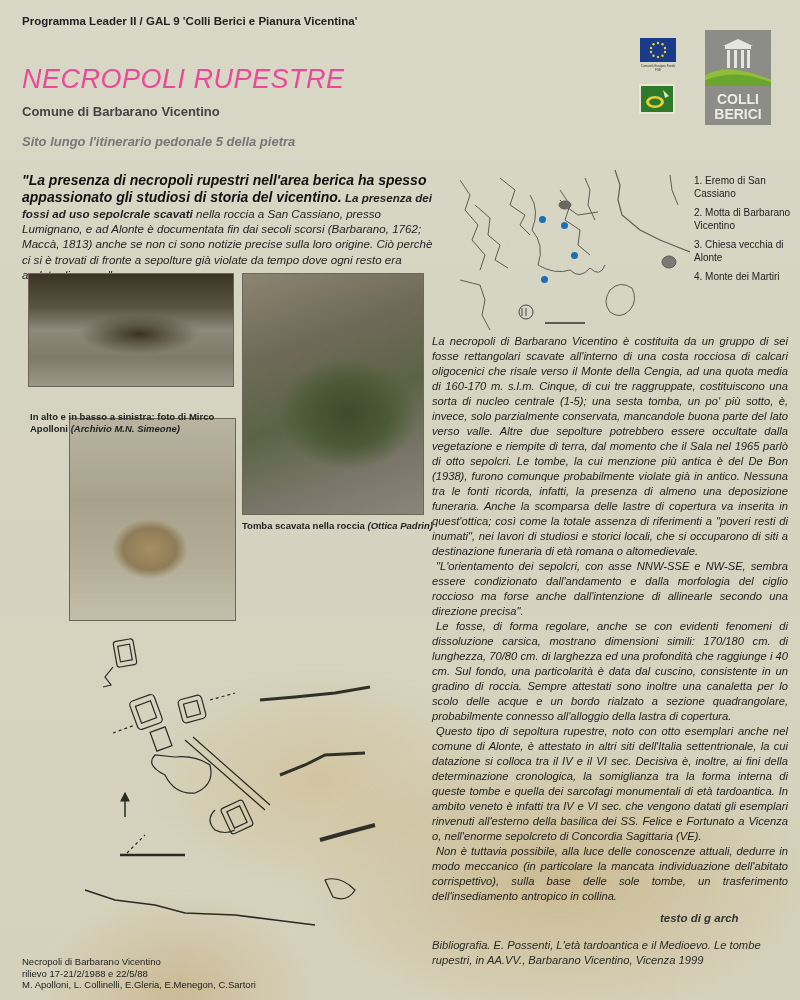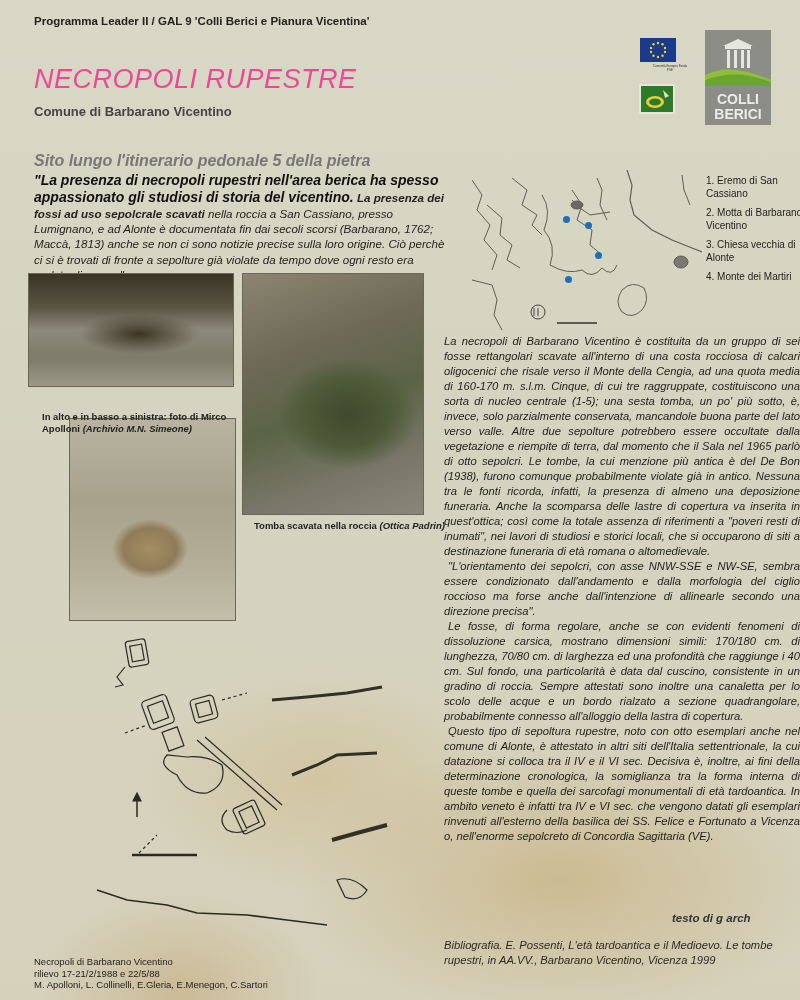--- a/index.html
+++ b/index.html
@@ -6,25 +6,25 @@
   body {
     width:800px; height:1000px; position:relative; overflow:hidden;
     background:
       radial-gradient(ellipse 380px 200px at 560px 880px, rgba(196,168,110,0.55), rgba(196,168,110,0) 70%),
       radial-gradient(ellipse 260px 160px at 320px 780px, rgba(205,180,125,0.45), rgba(205,180,125,0) 70%),
       radial-gradient(ellipse 200px 140px at 180px 990px, rgba(190,160,105,0.45), rgba(190,160,105,0) 70%),
       linear-gradient(180deg, #d9d8c6 0%, #d5d4c1 40%, #d6d1bb 100%);
     font-family:"Liberation Sans", sans-serif;
     color:#1c1c18;
   }
-  .abs { position:absolute;margin-left:12px; }
+  .abs { position:absolute; }
   .program { left:22px; top:14px; font-size:11.5px; line-height:14px; font-weight:bold; color:#222; }
   .title { left:22px; top:64px; font-size:27px; font-style:italic; color:#ec4899; letter-spacing:0.5px; }
   .comune { left:22px; top:104px; font-size:13px; color:#444;font-weight:bold; }
-  .sito { left:22px; top:152px; font-size:16px; font-weight:bold; font-style:italic; color:#777; }
+  .sito { left:22px; top:134px; font-size:13px; font-weight:bold; font-style:italic; color:#777; }
   .quote { left:22px; top:172px; width:412px; font-size:11.6px; line-height:15.2px; font-style:italic; color:#222; }
   .quote .lead { font-weight:bold; font-size:14px; line-height:17px; color:#111; }
   .quote .lead2 { font-weight:bold; }
   .photo { position:absolute; border:1px solid #6b6656; }
   .ph1 { left:28px; top:273px; width:204px; height:112px;
     background:
       radial-gradient(ellipse 60px 20px at 110px 60px, #3b3322 0%, rgba(59,51,34,0) 100%),
       linear-gradient(180deg,#3a3426 0%, #5a5442 30%, #8d8a7c 50%, #7f7b6a 75%, #9b9889 100%); }
   .ph2 { left:242px; top:273px; width:180px; height:240px;
     background:
@@ -150,20 +150,21 @@
   <div class="item">2. Motta di Barbarano Vicentino</div>
   <div class="item">3. Chiesa vecchia di Alonte</div>
   <div class="item">4. Monte dei Martiri</div>
 </div>
 
 <div class="abs body">
   <p>La necropoli di Barbarano Vicentino è costituita da un gruppo di sei fosse rettangolari scavate all'interno di una costa rocciosa di calcari oligocenici che risale verso il Monte della Cengia, ad una quota media di 160-170 m. s.l.m. Cinque, di cui tre raggruppate, costituiscono una sorta di nucleo centrale (1-5); una sesta tomba, un po' più sotto, è, invece, solo parzialmente conservata, mancandole buona parte del lato verso valle. Altre due sepolture potrebbero essere occultate dalla vegetazione e riempite di terra, dal momento che il Sala nel 1965 parlò di otto sepolcri. Le tombe, la cui menzione più antica è del De Bon (1938), furono comunque probabilmente violate già in antico. Nessuna tra le fonti ricorda, infatti, la presenza di almeno una deposizione funeraria. Anche la scomparsa delle lastre di copertura va inserita in quest'ottica; così come la totale assenza di riferimenti a "poveri resti di inumati", nei lavori di studiosi e storici locali, che si occuparono di siti a destinazione funeraria di età romana o altomedievale.</p>
   <p class="indent">"L'orientamento dei sepolcri, con asse NNW-SSE e NW-SE, sembra essere condizionato dall'andamento e dalla morfologia del ciglio roccioso ma forse anche dall'intenzione di allinearle secondo una direzione precisa".</p>
   <p class="indent">Le fosse, di forma regolare, anche se con evidenti fenomeni di dissoluzione carsica, mostrano dimensioni simili: 170/180 cm. di lunghezza, 70/80 cm. di larghezza ed una profondità che raggiunge i 40 cm. Sul fondo, una particolarità è data dal cuscino, consistente in un gradino di roccia. Sempre attestati sono inoltre una canaletta per lo scolo delle acque e un bordo rialzato a sezione quadrangolare, probabilmente connesso all'alloggio della lastra di copertura.</p>
   <p class="indent">Questo tipo di sepoltura rupestre, noto con otto esemplari anche nel comune di Alonte, è attestato in altri siti dell'Italia settentrionale, la cui datazione si colloca tra il IV e il VI sec. Decisiva è, inoltre, ai fini della determinazione cronologica, la somiglianza tra la forma interna di queste tombe e quella dei sarcofagi monumentali di età tardoantica. In ambito veneto è infatti tra IV e VI sec. che vengono datati gli esemplari rinvenuti all'esterno della basilica dei SS. Felice e Fortunato a Vicenza o, nell'enorme sepolcreto di Concordia Sagittaria (VE).</p>
+  <p class="indent">Non è tuttavia possibile, alla luce delle conoscenze attuali, dedurre in modo meccanico (in particolare la mancata individuazione dell'abitato corrispettivo), sulla base delle sole tombe, un trasferimento dell'insediamento antropico in collina.</p>
 </div>
 <div class="abs sign">testo di g arch</div>
 <div class="abs biblio">Bibliografia. E. Possenti, L'età tardoantica e il Medioevo. Le tombe rupestri, in AA.VV., Barbarano Vicentino, Vicenza 1999</div>
 
 <div class="abs plan">
   <svg width="345" height="305" viewBox="0 0 345 305" fill="none" stroke="#2a2a24" stroke-width="1.2">
     <rect x="40" y="15" width="20" height="26" rx="3" transform="rotate(-10 50 28)"></rect>
     <rect x="44" y="20" width="12" height="16" transform="rotate(-10 50 28)"></rect>
     <path d="M38 42 L30 52 L36 60 L28 62"></path>
     <rect x="58" y="72" width="26" height="30" rx="4" transform="rotate(-20 71 87)"></rect>

